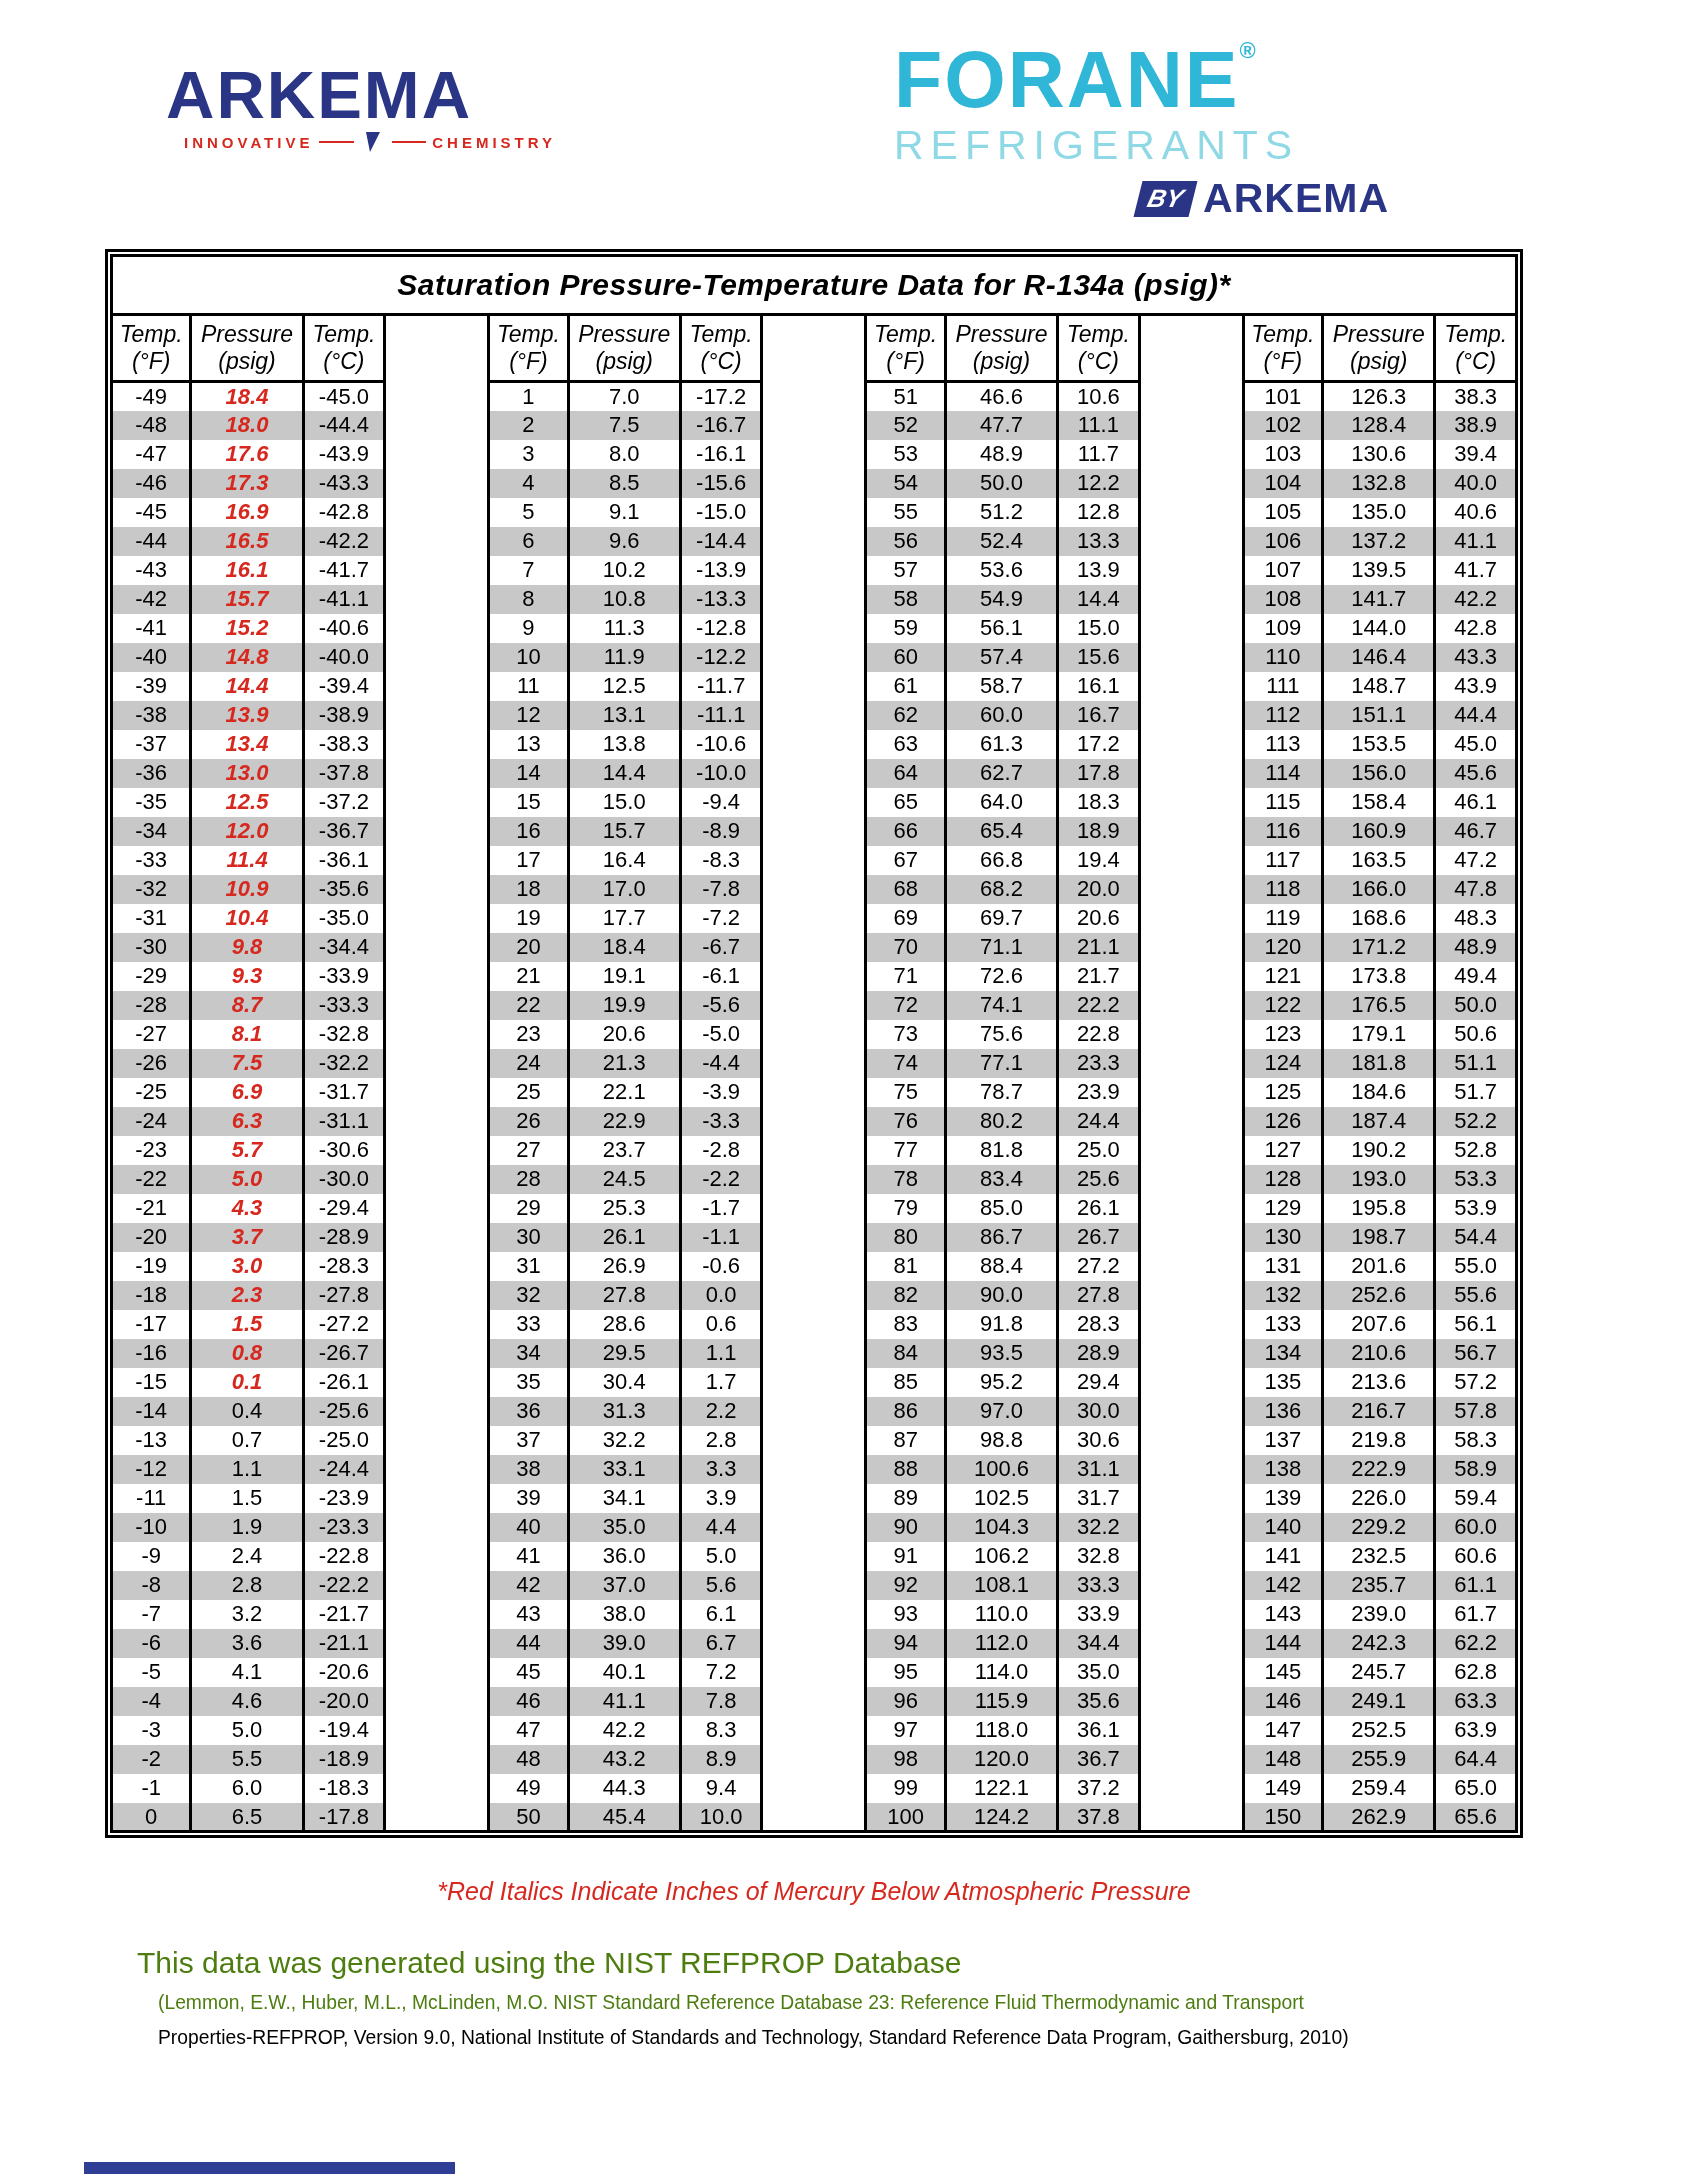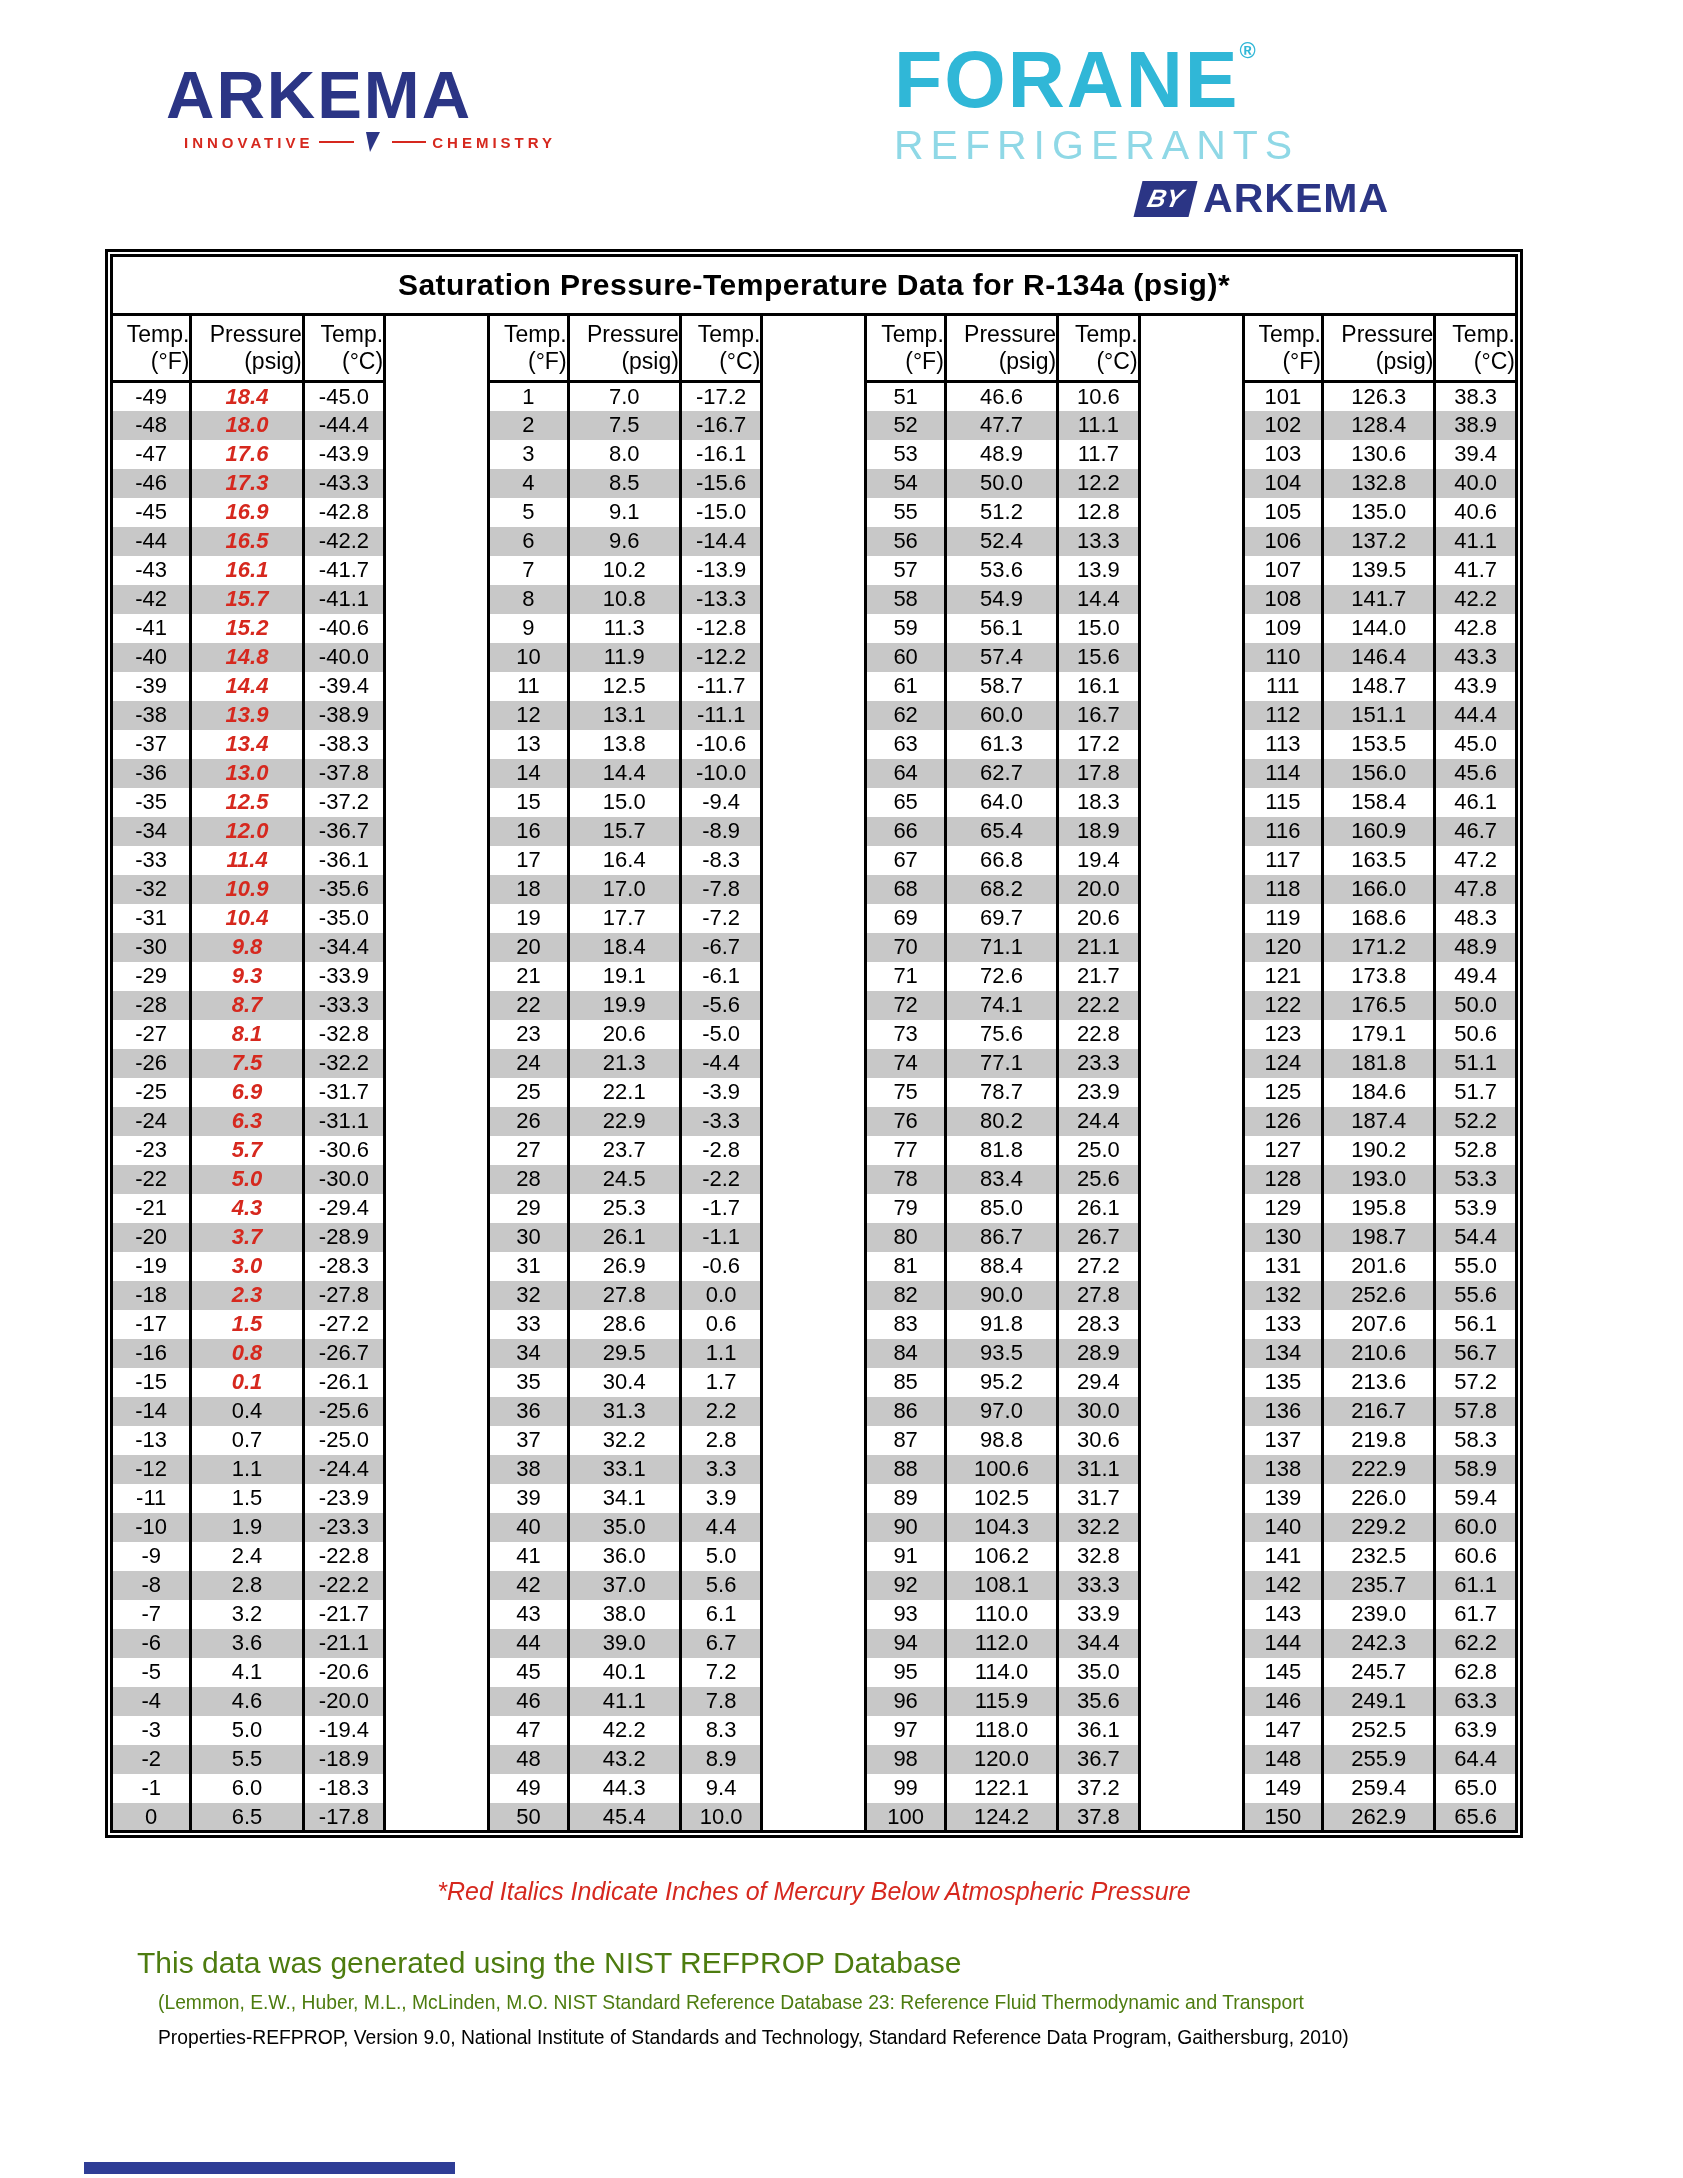--- a/index.html
+++ b/index.html
@@ -19,22 +19,22 @@
   .forane-name{font-size:79px;font-weight:bold;color:var(--cyan);letter-spacing:2px;line-height:1;white-space:nowrap;}
   .forane-reg{font-size:22px;vertical-align:top;line-height:1;}
   .forane-sub{font-size:41px;color:var(--cyan-light);letter-spacing:7px;line-height:1.1;margin-top:4px;white-space:nowrap;}
   .forane-by{display:flex;justify-content:flex-end;align-items:center;gap:10px;margin-top:10px;}
   .by-box{background:var(--navy);color:#fff;font-style:italic;font-weight:bold;font-size:25px;padding:3px 10px 4px 10px;transform:skewX(-14deg);}
   .by-brand{font-size:41px;font-weight:bold;color:var(--navy);letter-spacing:1px;line-height:1;}
   
   .table-frame{position:absolute;left:105px;top:249px;width:1418px;border:3px solid #000;padding:2px;box-sizing:border-box;background:#fff;}
   table{width:100%;border-collapse:collapse;border:3px solid #000;table-layout:fixed;}
   td{box-sizing:border-box;}
-  .title-cell{border-bottom:3px solid #000;text-align:center;font-size:30px;font-weight:bold;padding:11px 0;letter-spacing:0.5px;}
-  .hcell{border:3px solid #000;text-align:right;font-size:23px;line-height:1.18;padding:5px 0;background:#fff;}
+  .title-cell{border-bottom:3px solid #000;text-align:center;font-size:30px;font-weight:bold;padding:11px 0;letter-spacing:0.5px;font-style:italic;}
+  .hcell{border:3px solid #000;text-align:center;font-size:23px;line-height:1.18;padding:5px 0;background:#fff;font-style:italic;}
   .hspacer{border-left:3px solid #000;border-right:3px solid #000;background:#fff;}
   tbody td{border-left:3px solid #000;border-right:3px solid #000;height:29px;text-align:center;font-size:22px;padding:0;}
   tbody td.spacer{background:#fff;}
   tr.shade td:not(.spacer){background:var(--shade);}
   td.red-ital{color:var(--red);font-style:italic;font-weight:bold;}
   
   .footnote{position:absolute;left:105px;top:1877px;width:1418px;text-align:center;color:var(--red);font-style:italic;font-size:25px;}
   .foot-line1{position:absolute;left:137px;top:1946px;font-size:30px;color:#4d7c0f;}
   .foot-line2{position:absolute;left:158px;top:1992px;font-size:19.3px;color:#4d7c0f;}
   .foot-line3{position:absolute;left:158px;top:2027px;font-size:19.3px;color:#000;}

